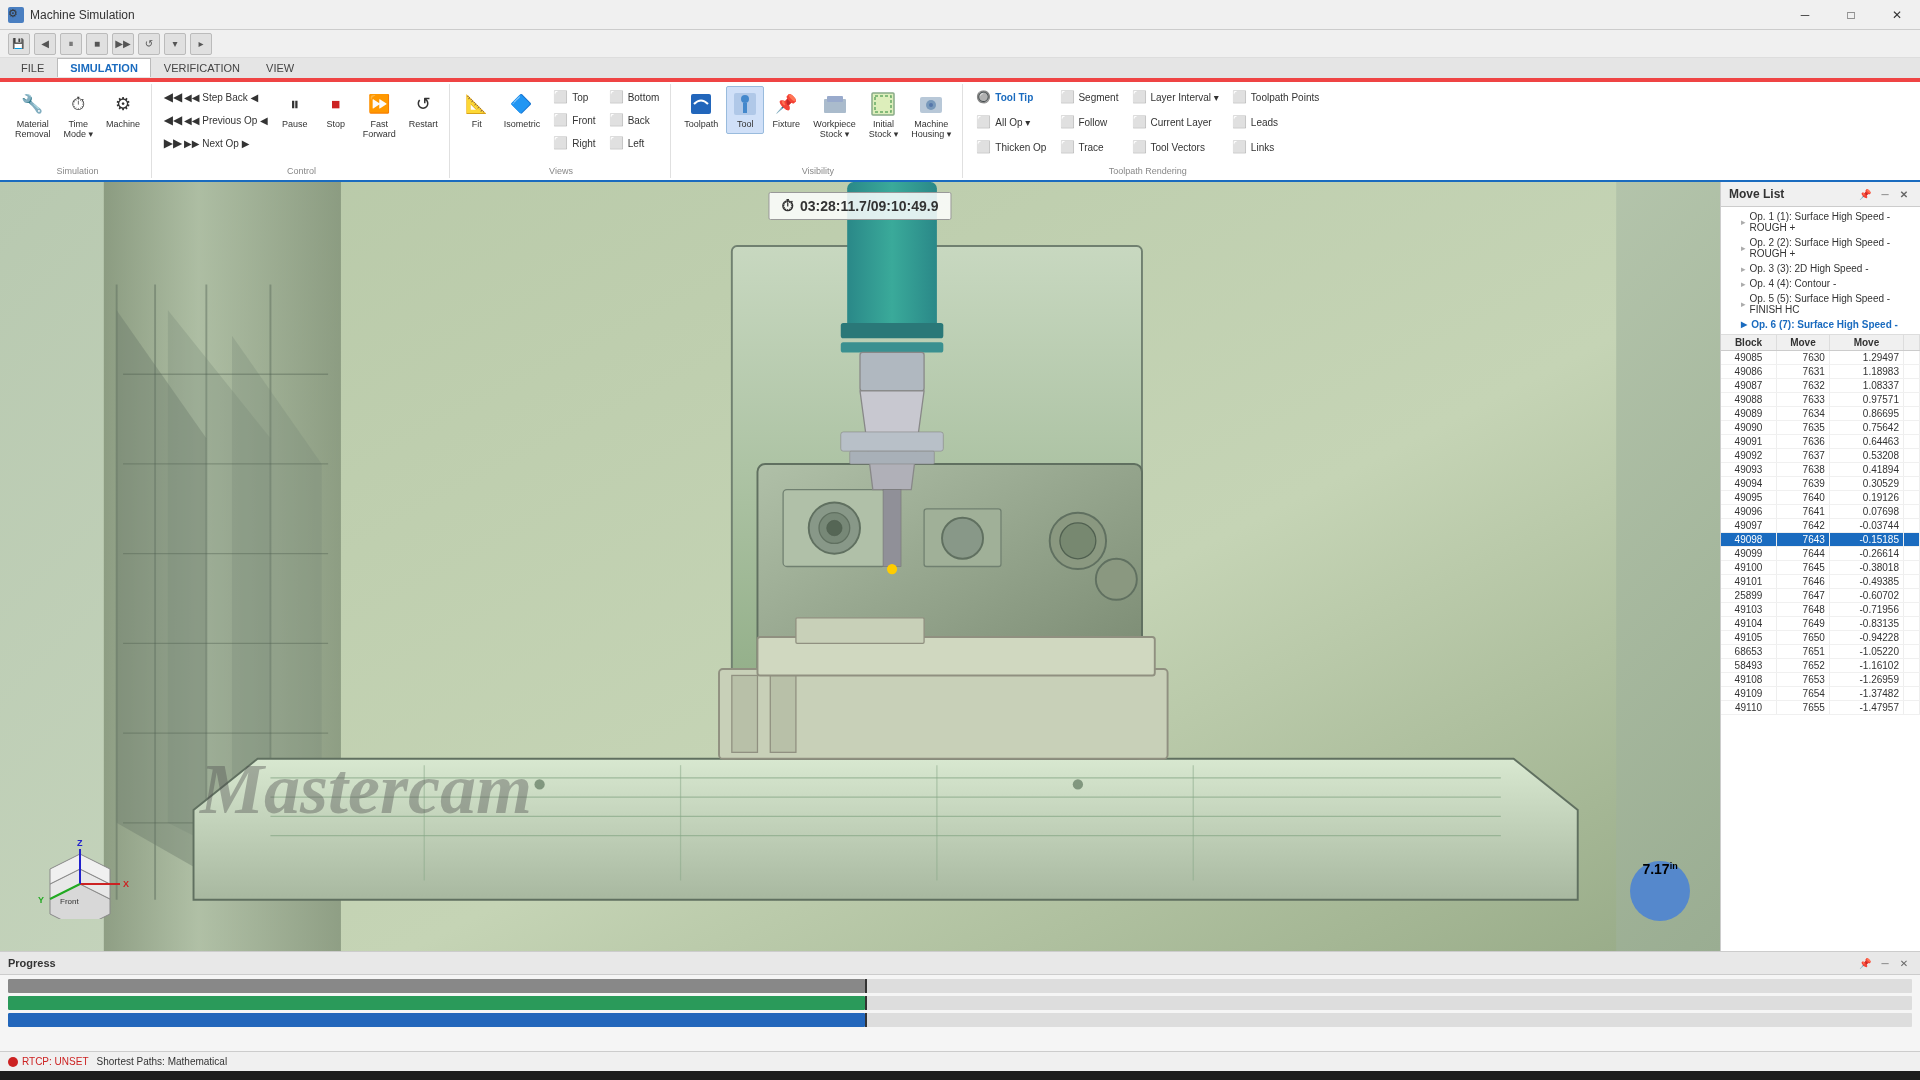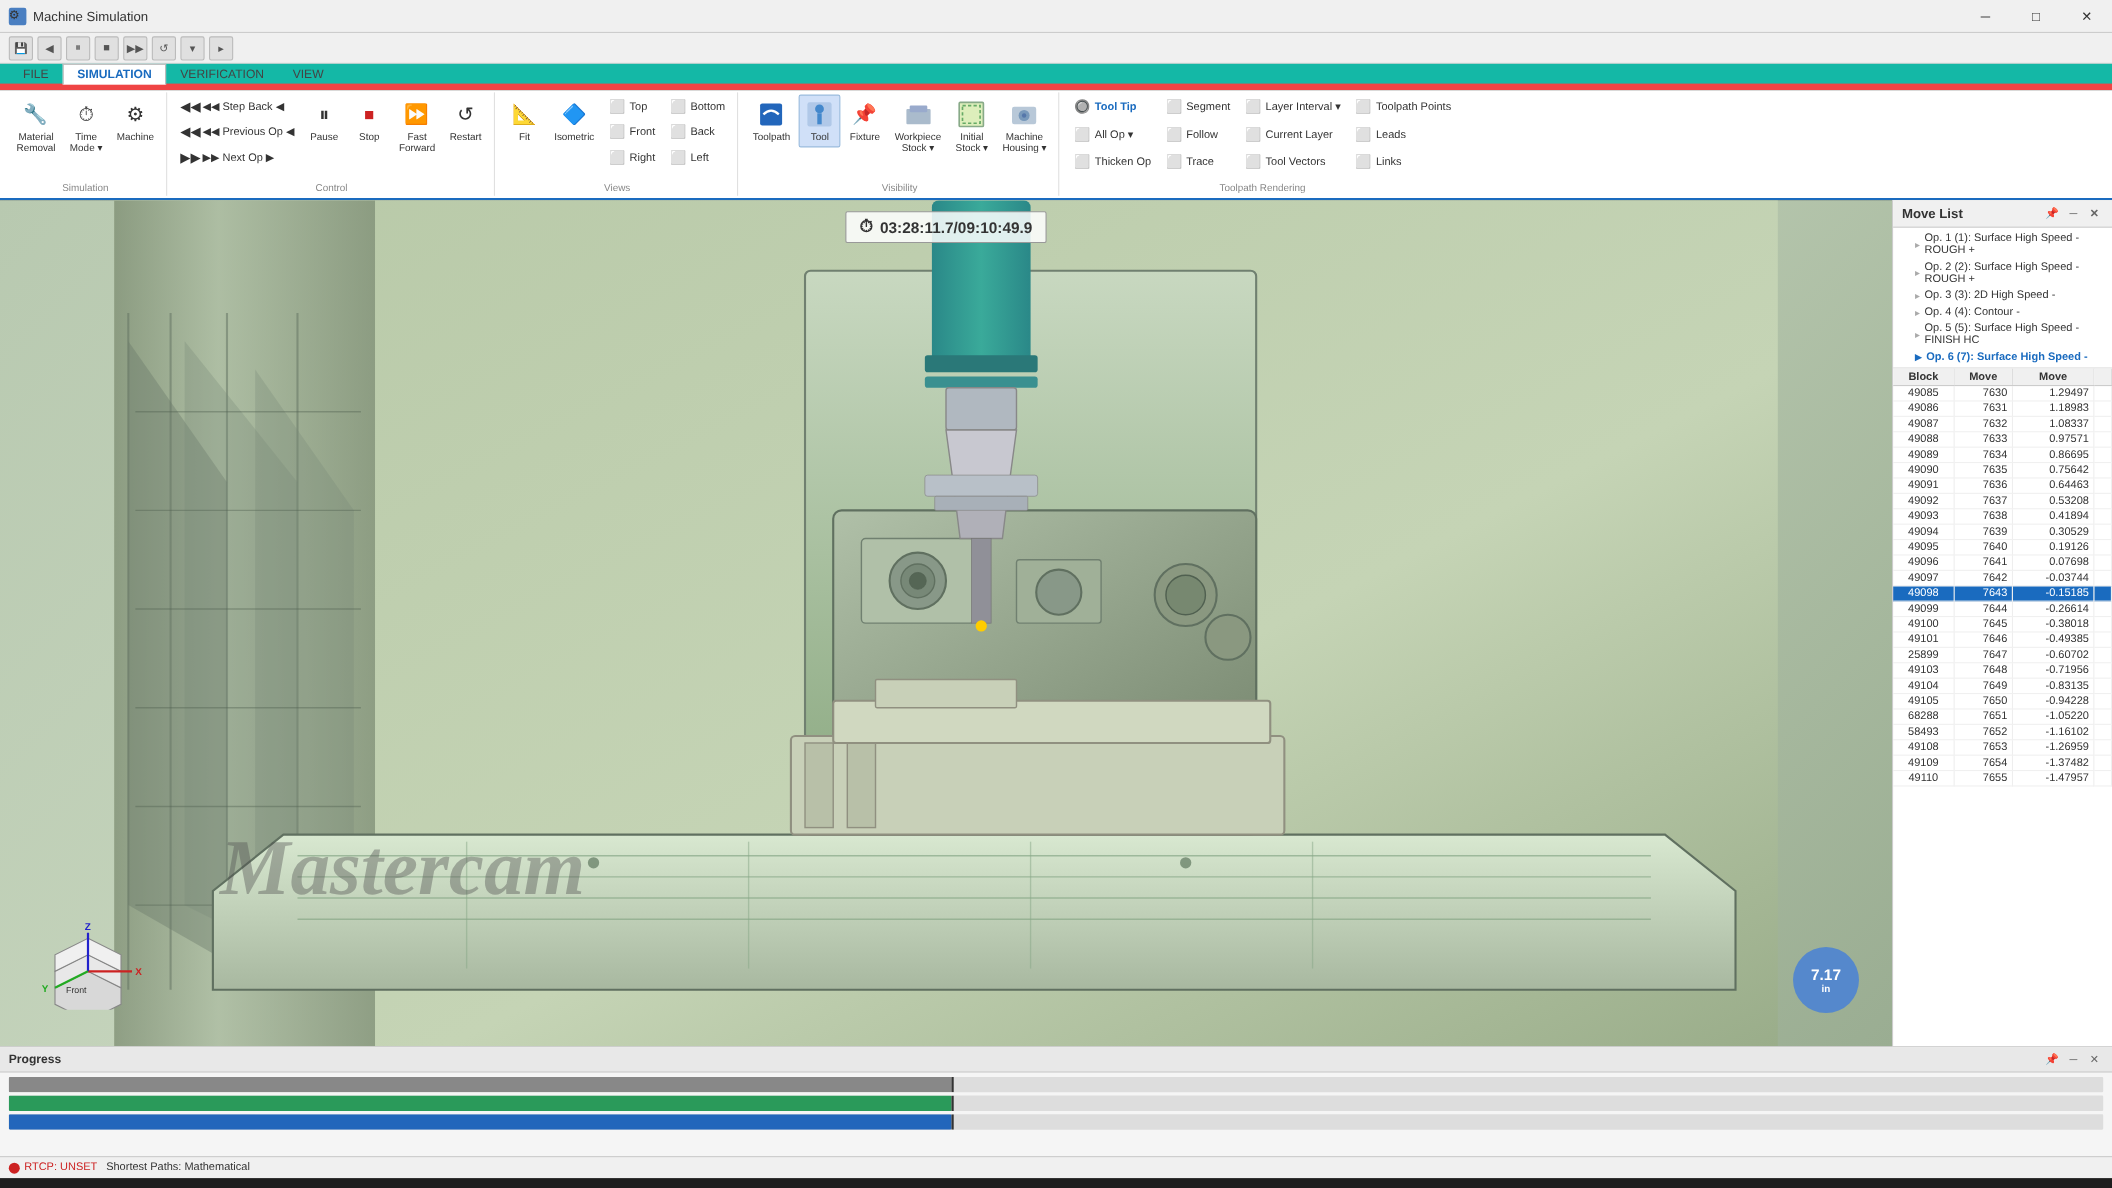--- a/index.html
+++ b/index.html
@@ -39,22 +39,22 @@
       display: flex; align-items: center; justify-content: center;
       cursor: pointer; font-size: 10px; color: #555;
     }
 
     
     #ribbon-tabs {
       height: 24px;
       display: flex;
       align-items: flex-start;
       padding-left: 8px;
-      background: #14b8a6;
-      border-bottom: 6px solid #ef4444;
+      background: #e5e5e5;
+      border-bottom: 4px solid #ef4444;
     }
     .ribbon-tab {
       padding: 3px 12px;
       font-size: 11px;
       cursor: pointer;
       border: 1px solid transparent;
       border-bottom: none;
       color: #444;
     }
     .ribbon-tab.active {
@@ -177,27 +177,26 @@
       color: rgba(80,80,80,0.4);
       font-weight: bold;
     }
 
     
     .zoom-badge {
       position: absolute;
       bottom: 30px;
       right: 30px;
       background: #5588cc;
-      color: #ffffff;
+      color: #000000;
       border-radius: 50%;
       width: 60px;
       height: 60px;
       display: flex;
-      flex-direction: column;
-      align-items: center;
+      flex-direction: row;
       justify-content: center;
       font-size: 14px;
       font-weight: bold;
     }
     .zoom-badge .unit { font-size: 9px; }
 
     
     #right-panel {
       width: 200px;
       background: white;
@@ -882,21 +881,21 @@
               <td>-0.83135</td>
               <td></td>
             </tr>
             <tr>
               <td>49105</td>
               <td>7650</td>
               <td>-0.94228</td>
               <td></td>
             </tr>
             <tr>
-              <td>68288</td>
+              <td>68653</td>
               <td>7651</td>
               <td>-1.05220</td>
               <td></td>
             </tr>
             <tr>
               <td>58493</td>
               <td>7652</td>
               <td>-1.16102</td>
               <td></td>
             </tr>

